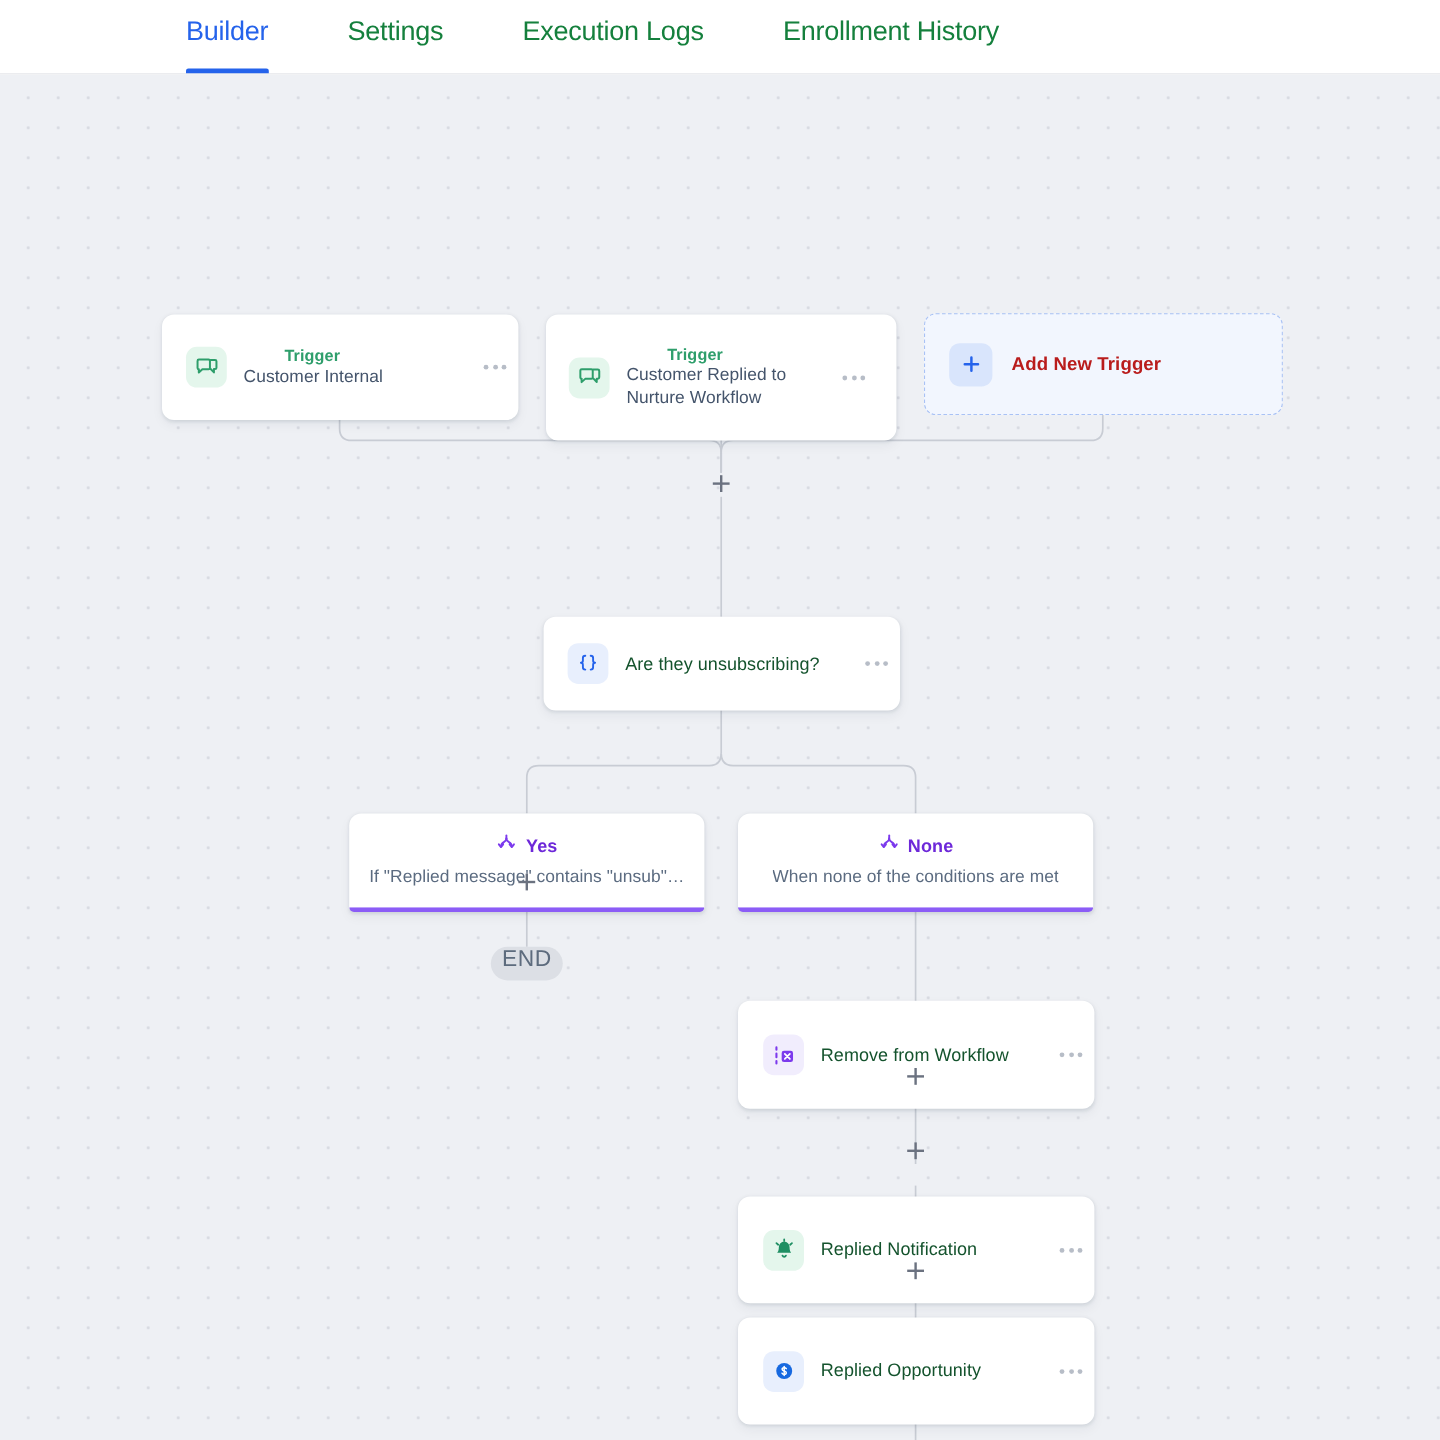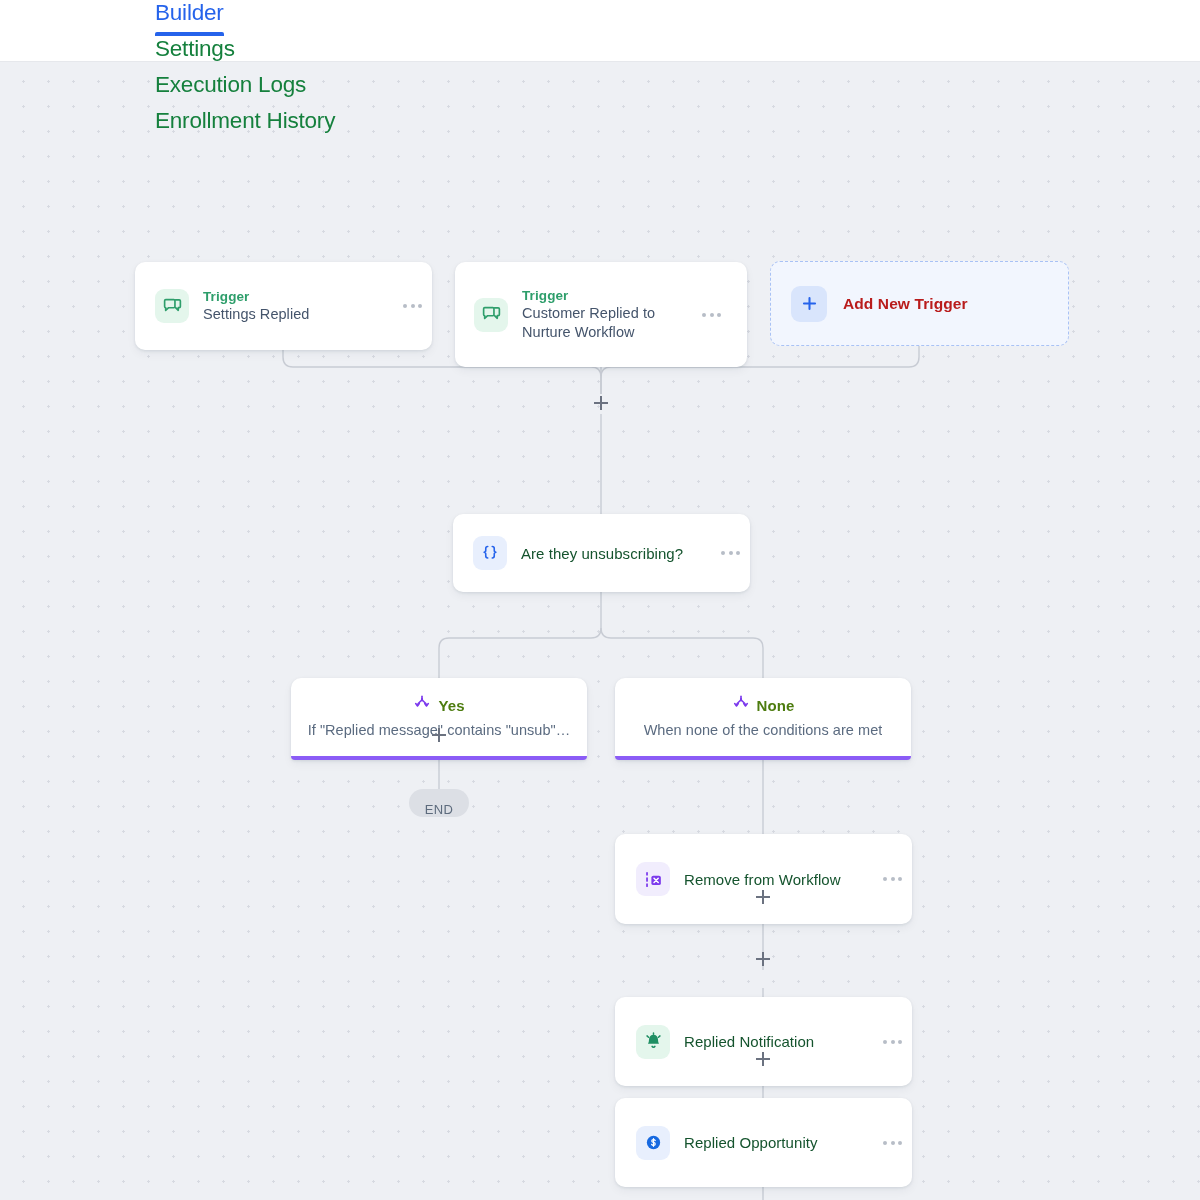--- a/index.html
+++ b/index.html
@@ -12,21 +12,20 @@
 
   
   .tabbar {
     position: absolute; top: 0; left: 0;
     width: 1200px; height: 62px;
     background: #ffffff;
     border-bottom: 1px solid #e6e8ec;
     display: flex; align-items: flex-start;
     padding-left: 155px;
     z-index: 20;
-    flex-direction: column;
   }
   .tab {
     position: relative;
     height: 61px;
     display: flex; align-items: center;
     padding: 0 0 10px 0;
     margin-right: 66px;
     font-size: 22.5px;
     color: #15803d;
     letter-spacing: -0.2px;
@@ -68,21 +67,21 @@
     border-radius: 9px;
     display: flex; align-items: center; justify-content: center;
     flex: none;
   }
   .ic-green { background: #e4f6ec; }
   .ic-blue  { background: #e8effd; }
   .ic-lav   { background: #f1edfd; }
   .node-body { margin-left: 14px; flex: 1 1 auto; min-width: 0; }
   .eyebrow {
     font-size: 13.5px; color: #2e9e6b; font-weight: 700;
-    line-height: 17px; letter-spacing: 0.1px;
+    line-height: 17px; letter-spacing: 0.1px; margin-left: 34px;
   }
   .node-title {
     font-size: 14.5px; color: #44546b; line-height: 19px;
     letter-spacing: 0.05px;
   }
   .node-title.big { font-size: 15px; color: #14532d; }
   .dots {
     flex: none; display: flex; gap: 3.5px;
     padding: 6px 4px; margin-right: 6px; cursor: pointer;
   }
@@ -121,21 +120,21 @@
     z-index: 5; cursor: pointer;
     display: flex; flex-direction: column;
     align-items: center; justify-content: center;
     padding-bottom: 2px;
   }
   .branch-head {
     display: flex; align-items: center; gap: 7px;
     margin-bottom: 6px;
   }
   .branch-label {
-    font-size: 15px; color: #4d7c0f; font-weight: 700;
+    font-size: 15px; color: #6d28d9; font-weight: 700;
     letter-spacing: 0.1px;
   }
   .branch-desc {
     font-size: 14.5px; color: #5b6b80;
     letter-spacing: 0.05px; white-space: nowrap;
     max-width: 290px; overflow: hidden; text-overflow: ellipsis;
   }
 
   
   .plus-node {
@@ -146,22 +145,22 @@
   .plus-node:before, .plus-node:after {
     content: ""; position: absolute; background: #6b7280;
   }
   .plus-node:before { width: 14px; height: 1.7px; }
   .plus-node:after  { width: 1.7px; height: 14px; }
 
   
   .end-pill {
     position: absolute;
     background: #dcdfe5; border-radius: 14px;
-    display: flex; align-items: flex-end; justify-content: center;
-    font-size: 13px; color: #5d6b7d; letter-spacing: 0.4px;
+    display: flex; align-items: flex-start; justify-content: center;
+    font-size: 19px; color: #5d6b7d; letter-spacing: 0.4px;
     z-index: 6;
   }
 </style>
 </head>
 <body>
 
 <div class="tabbar">
   <div class="tab active">
     <span>Builder</span>
   </div>
@@ -205,21 +204,21 @@
 
   <div class="node" style="left:135px; top:200px; width:297px; height:88px; padding:0 0 0 20px;">
     <div class="node-icon ic-green">
       <svg width="21" height="21" viewBox="0 0 24 24" fill="none" stroke="#2e9e6b" stroke-width="1.9" stroke-linecap="round" stroke-linejoin="round">
         <path d="M15.5 4.5h4.2a1.3 1.3 0 0 1 1.3 1.3v6.1a1.3 1.3 0 0 1-1.3 1.3h-1.1v3.2l-3.1-3.2"></path>
         <path d="M3 5.5a1.3 1.3 0 0 1 1.3-1.3h9.2a1.3 1.3 0 0 1 1.3 1.3v6.6a1.3 1.3 0 0 1-1.3 1.3H7.6l-3.4 3.1v-3.1H4.3A1.3 1.3 0 0 1 3 12.1z"></path>
       </svg>
     </div>
     <div class="node-body">
       <div class="eyebrow">Trigger</div>
-      <div class="node-title">Settings Replied</div>
+      <div class="node-title">Customer Internal</div>
     </div>
     <div class="dots">
         <i></i>
         <i></i>
         <i></i>
       </div>
   </div>
 
   <div class="node" style="left:455px; top:200px; width:292px; height:105px; padding:0 0 0 19px;">
     <div class="node-icon ic-green">

